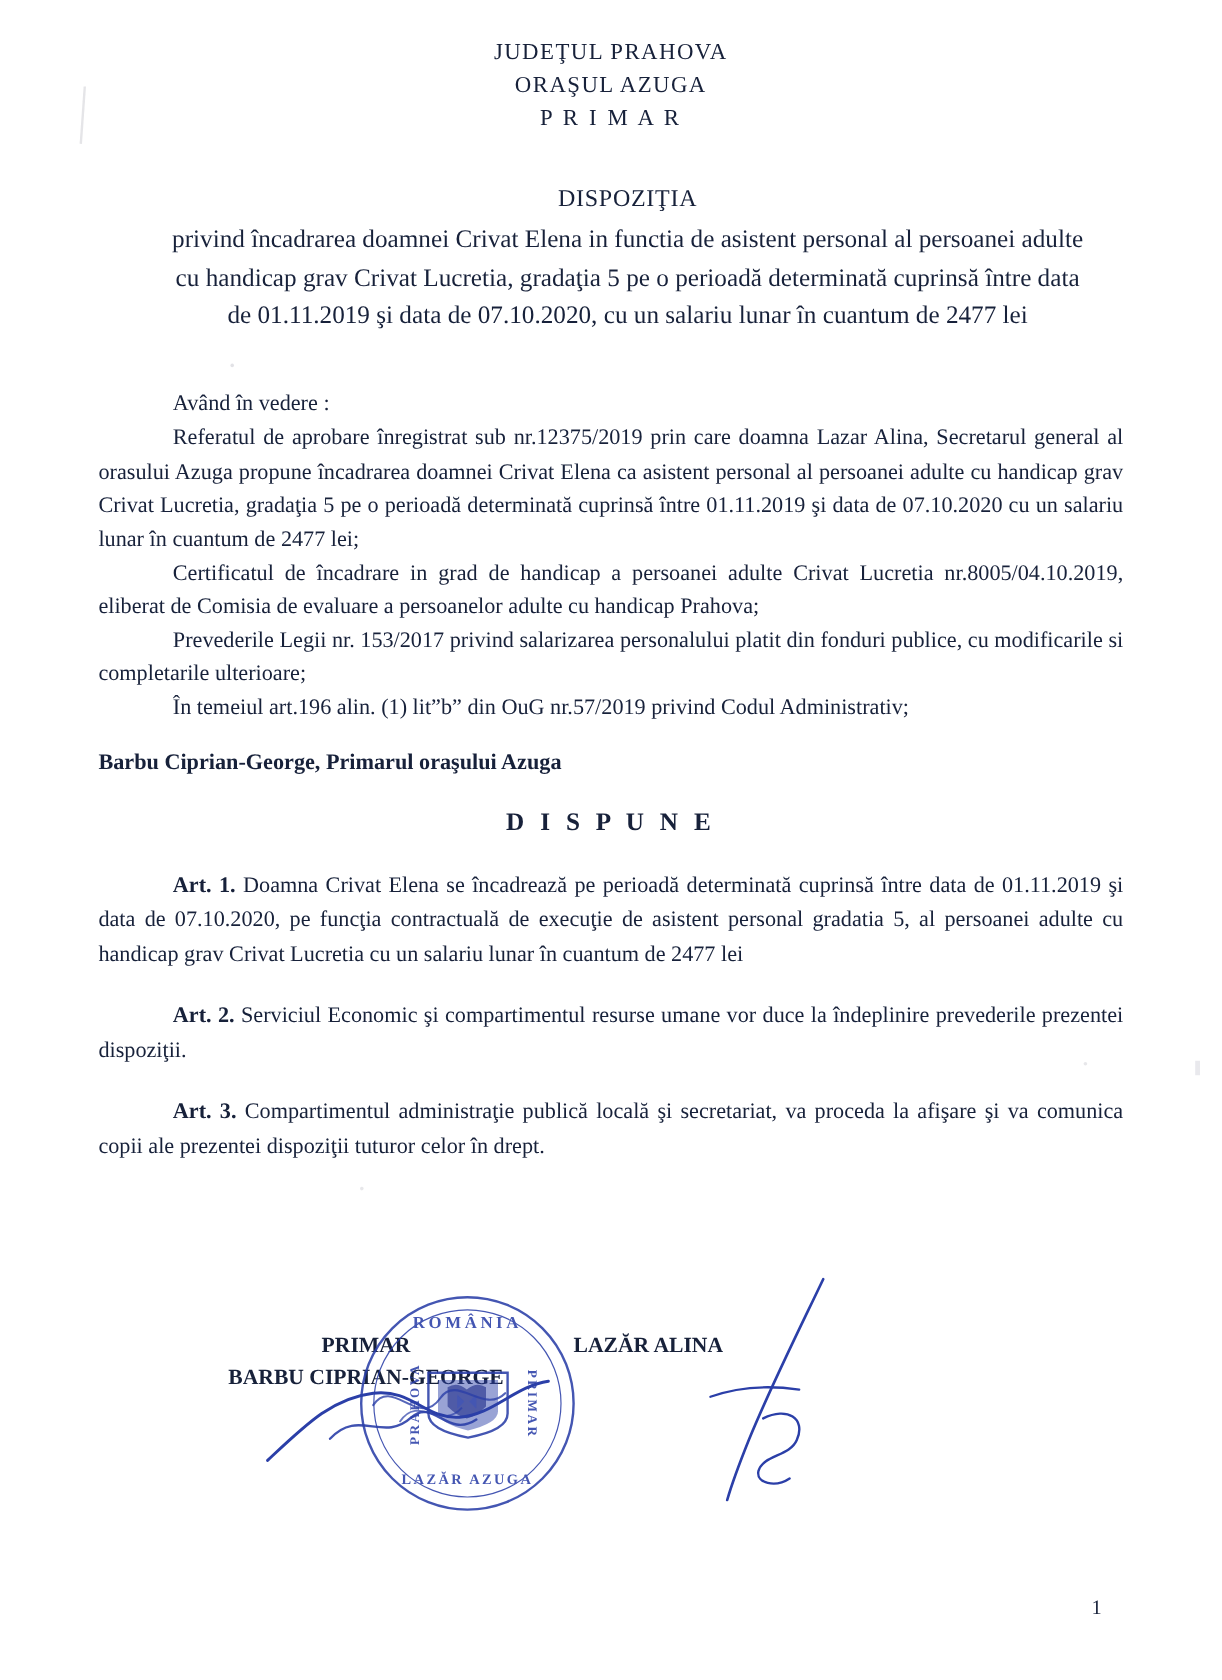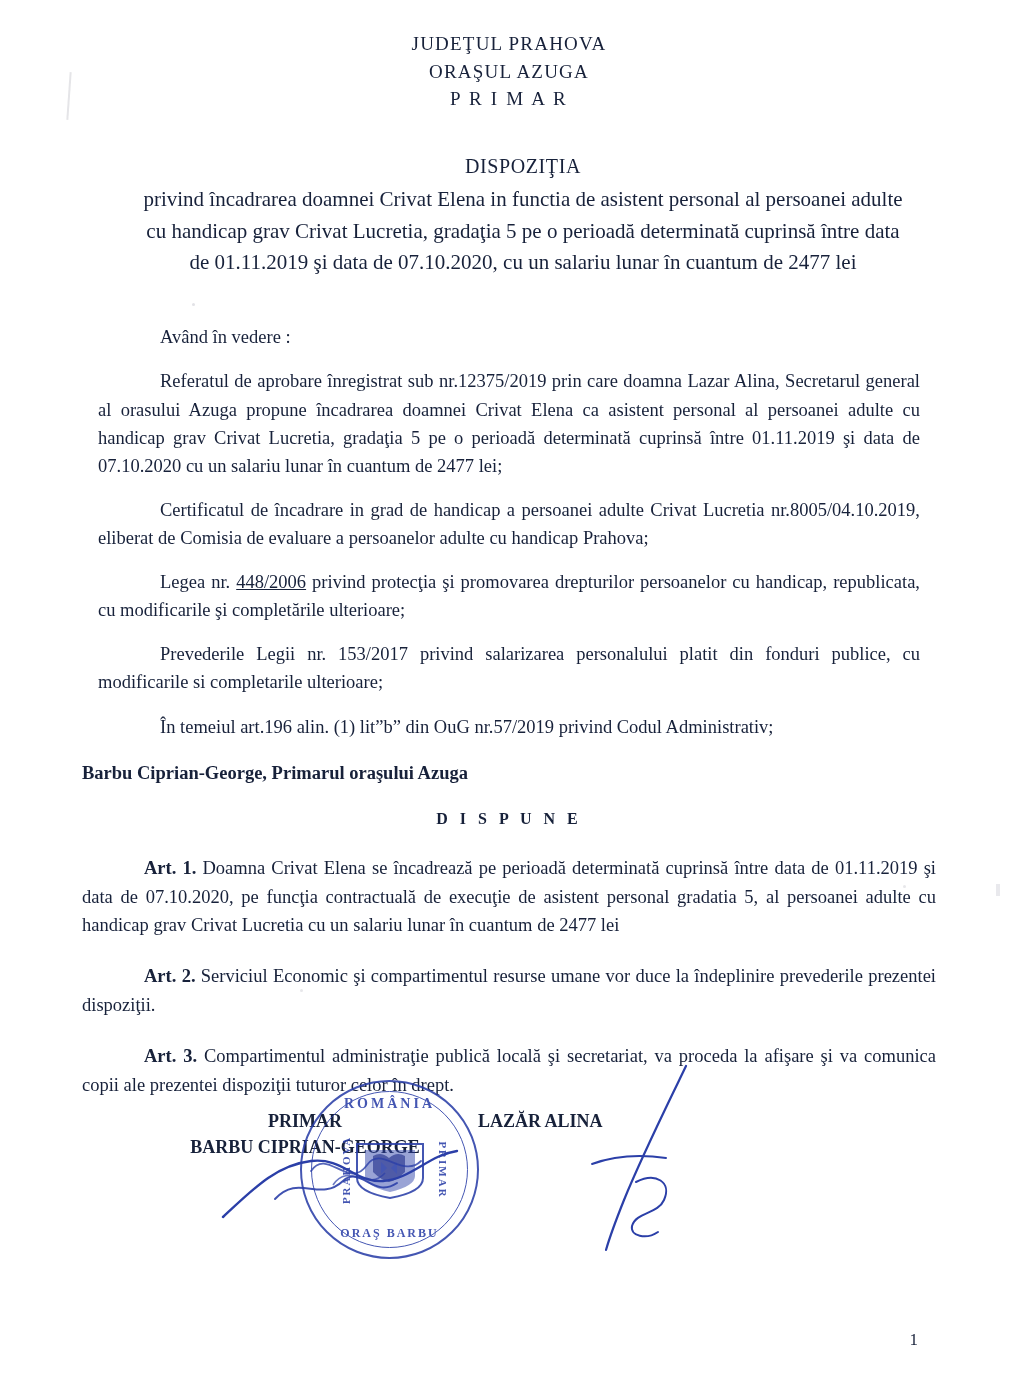--- a/index.html
+++ b/index.html
@@ -62,21 +62,21 @@
   }
 
   .body {
     margin: 44px 82px 0 82px;
     font-size: 18.5px;
     line-height: 1.52;
     text-align: justify;
     color: #17213a;
   }
   .body p {
-    margin: 16px;
+    margin: 0;
     text-indent: 62px;
   }
 
   .underlined {
     text-decoration: underline;
   }
 
   .bold {
     font-weight: bold;
   }
@@ -84,21 +84,21 @@
   .mayor-line {
     margin: 22px 82px 0 82px;
     font-size: 18.5px;
     font-weight: bold;
     color: #17213a;
   }
 
   .dispune {
     margin-top: 26px;
     text-align: center;
-    font-size: 16px;
+    font-size: 21px;
     font-weight: bold;
     letter-spacing: 4px;
     color: #17213a;
   }
 
   .articles {
     margin: 26px 82px 0 82px;
     font-size: 18.5px;
     line-height: 1.56;
     text-align: justify;
@@ -252,21 +252,20 @@
 
   <div class="title-block">
     <div class="dispozitia">DISPOZIŢIA</div>
     <div class="subtitle">privind încadrarea doamnei Crivat Elena in functia de  asistent personal al persoanei adulte cu handicap grav Crivat Lucretia, gradaţia 5  pe o perioadă determinată  cuprinsă între data de 01.11.2019 şi data de 07.10.2020, cu un salariu lunar în cuantum de 2477 lei</div>
   </div>
 
   <div class="body">
     <p>Având în vedere :</p>
     <p>Referatul de aprobare înregistrat sub nr.12375/2019 prin care doamna Lazar Alina, Secretarul general al  orasului Azuga propune încadrarea doamnei Crivat Elena ca asistent personal al persoanei adulte cu handicap grav Crivat Lucretia, gradaţia 5  pe o perioadă determinată  cuprinsă între  01.11.2019 şi data de 07.10.2020 cu un salariu lunar în cuantum de 2477 lei;</p>
     <p>Certificatul de încadrare in grad de handicap a persoanei adulte Crivat Lucretia nr.8005/04.10.2019, eliberat de Comisia de evaluare a persoanelor adulte cu handicap Prahova;</p>
-    <p><span>Legea nr. </span><span class="underlined">448/2006</span><span> privind protecţia şi promovarea drepturilor persoanelor cu handicap, republicata, cu modificarile şi completările ulterioare;</span></p>
     <p>Prevederile Legii nr. 153/2017 privind salarizarea personalului platit din fonduri publice, cu modificarile si completarile ulterioare;</p>
     <p>În temeiul art.196 alin. (1) lit”b” din OuG nr.57/2019     privind Codul Administrativ;</p>
   </div>
 
   <div class="mayor-line">Barbu Ciprian-George, Primarul oraşului Azuga</div>
 
   <div class="dispune">D I S P U N E</div>
 
   <div class="articles">
     <p><span class="bold">Art. 1.</span><span> Doamna Crivat Elena se încadrează pe perioadă determinată cuprinsă între data de 01.11.2019 şi data de 07.10.2020, pe funcţia contractuală de execuţie de asistent personal gradatia 5,  al persoanei adulte cu handicap grav Crivat Lucretia cu un salariu lunar în cuantum de 2477 lei</span></p>
@@ -280,21 +279,21 @@
       <div>BARBU CIPRIAN-GEORGE</div>
     </div>
     <div class="sig-right">
       <div>LAZĂR ALINA</div>
     </div>
   </div>
 
   <div class="stamp">
     <div class="stamp-text">
       <span class="stamp-top">ROMÂNIA</span>
-      <span class="stamp-bottom">ORAŞ  BARBU</span>
+      <span class="stamp-bottom">LAZĂR  AZUGA</span>
       <span class="stamp-left">PRAHOVA</span>
       <span class="stamp-right">PRIMAR</span>
     </div>
     <svg class="stamp-emblem" viewBox="0 0 78 60">
       <path d="M6 4 h66 v34 q0 14 -33 20 q-33 -6 -33 -20 z" fill="none" stroke="#2b3fa8" stroke-width="2"></path>
       <path d="M14 10 h50 v26 q0 10 -25 16 q-25 -6 -25 -16 z" fill="#2b3fa8" opacity="0.55"></path>
       <path d="M22 16 q8 -5 16 2 q8 -7 16 -2 l0 16 q-8 8 -16 10 q-8 -2 -16 -10 z" fill="#1b2a8a" opacity="0.75"></path>
       <path d="M30 22 l6 6 l-6 6 z" fill="#2b3fa8"></path>
       <path d="M46 22 l-6 6 l6 6 z" fill="#2b3fa8"></path>
     </svg>

